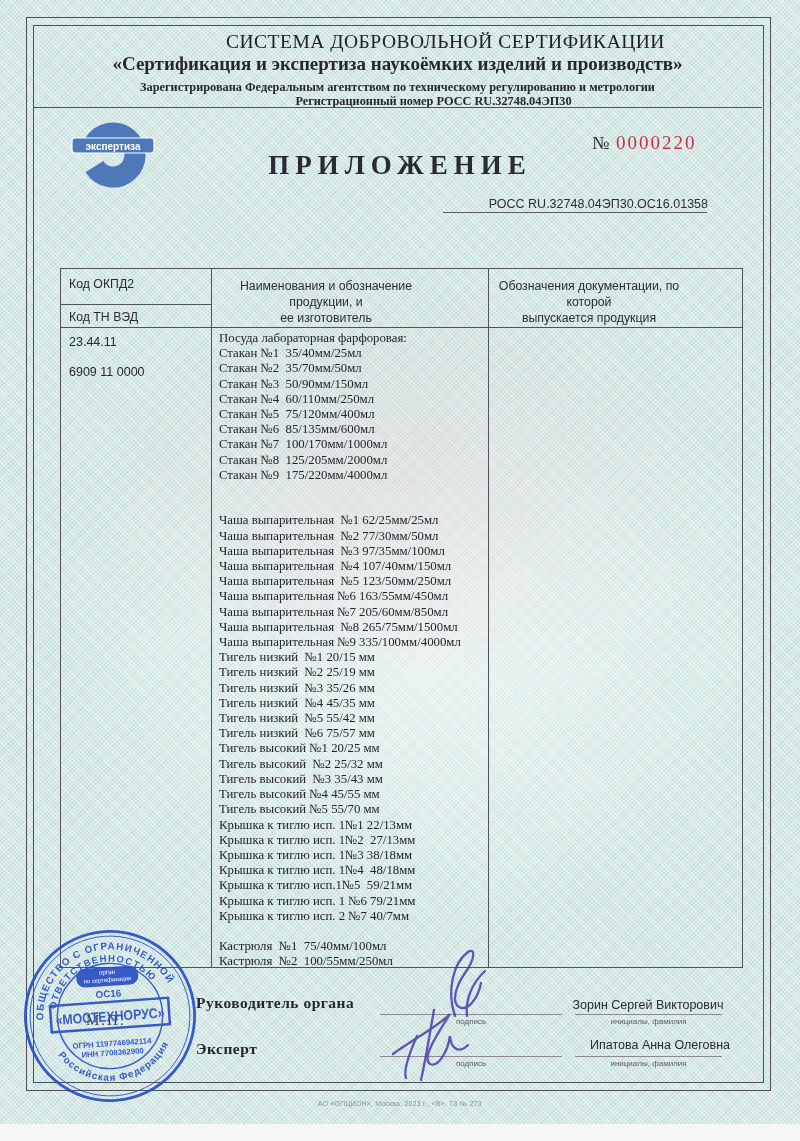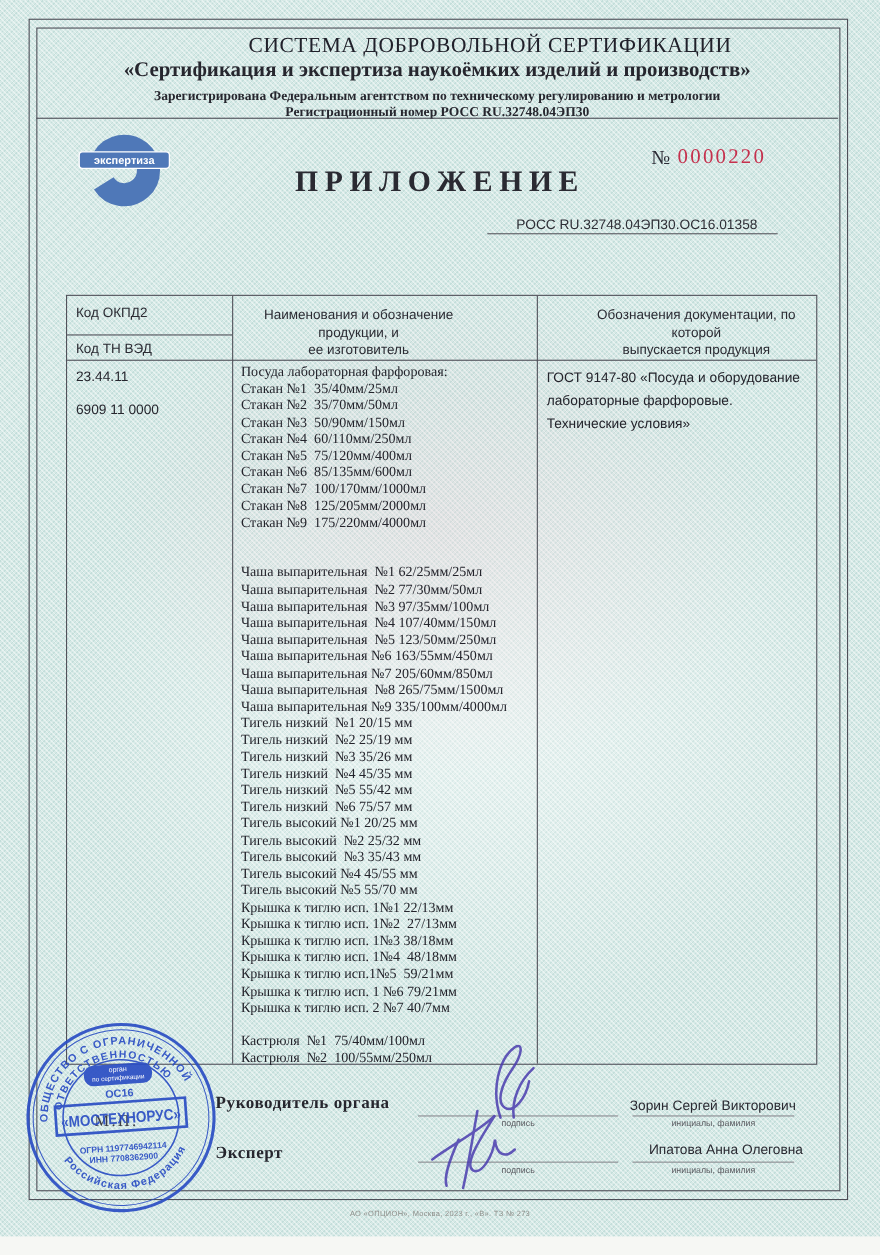--- a/index.html
+++ b/index.html
@@ -18,38 +18,38 @@
   .sans{font-family:"Liberation Sans","DejaVu Sans",sans-serif;}
   .center{text-align:center;}
   .pre{white-space:pre-wrap;}
   .bottom-strip{left:0;right:0;bottom:0;height:17px;background:#f6f7f4;}
   .outer-frame{left:26px;top:17px;width:743px;height:1072px;border:1.6px solid #4e4e58;}
   .inner-frame{left:33px;top:25px;width:729px;height:1056px;border:1px solid #4e4e58;}
   .hdr{left:33px;width:729px;}
   .hdr-line1{top:31px;font-size:19.5px;letter-spacing:.5px;color:#20202a;padding-left:48px;}
   .hdr-line2{top:53px;font-size:19px;font-weight:bold;}
   .hdr-line3{top:80px;font-size:12.3px;font-weight:bold;}
-  .hdr-line4{top:94px;font-size:12.3px;font-weight:bold;}
+  .hdr-line4{top:94px;font-size:12.3px;font-weight:bold;padding-left:36px;}
   .hdr-divider{left:33px;top:107px;width:729px;height:1px;background:#4e4e58;}
   .doc-number-prefix{left:592px;top:133px;font-size:18px;color:#2c2c36;}
   .doc-number-value{left:616px;top:132px;font-size:19px;letter-spacing:2px;font-family:Liberation Serif, serif;}
   .title{left:60px;width:680px;top:150px;font-size:27px;font-weight:bold;letter-spacing:6px;color:#2a2a32;}
   .subtitle-label{left:185px;top:193px;font-size:17.5px;font-weight:bold;}
-  .subtitle-value{left:450px;width:258px;top:197px;font-size:12.5px;color:#2e2e36;}
+  .subtitle-value{left:450px;width:258px;top:197px;font-size:12.5px;color:#2e2e36;text-align:right;}
   .subtitle-line{left:443px;top:212px;width:264px;height:1px;background:#5a5a62;}
 
   .doc-table{left:60px;top:268px;width:681px;height:698px;border:1.2px solid #51515a;}
   .v-line{top:0;bottom:0;width:1px;background:#51515a;}
   .v1{left:150px;} .v2{left:427px;}
   .h-header{left:0;right:0;top:58px;height:1px;background:#51515a;}
   .h-sub{left:0;top:35px;width:150px;height:1px;background:#51515a;}
   .th{font-size:12.3px;color:#2b2b33;}
   .c1h1{left:8px;top:8px;} .c1h2{left:8px;top:41px;text-align:right;}
   .c2h{left:151px;width:228px;top:9px;white-space:pre-line;line-height:16px;}
-  .c3h{left:428px;width:200px;top:9px;white-space:pre-line;line-height:16px;margin-left:44px;}
+  .c3h{left:428px;width:200px;top:9px;white-space:pre-line;line-height:16px;}
   .code1{left:8px;top:66px;font-size:12.5px;}
   .code2{left:8px;top:96px;font-size:12.5px;}
   .products{left:158px;top:62px;width:265px;font-size:12.8px;line-height:15.2px;color:#23232b;}
   .docs{left:436px;top:64px;width:244px;font-size:12.5px;line-height:21px;white-space:pre-line;color:#23232b;}
 
   .role1{left:196px;top:994px;font-size:15.5px;font-weight:bold;letter-spacing:.5px;}
   .role2{left:196px;top:1040px;font-size:15.5px;font-weight:bold;letter-spacing:.5px;}
   .sig-line{height:1px;background:#8a8a90;}
   .sl1{left:380px;top:1014px;width:182px;} .sl2{left:380px;top:1056px;width:182px;}
   .nl1{left:575px;top:1014px;width:147px;} .nl2{left:575px;top:1056px;width:147px;}
@@ -143,23 +143,20 @@
 Крышка к тиглю исп. 1№1 22/13мм
 Крышка к тиглю исп. 1№2  27/13мм
 Крышка к тиглю исп. 1№3 38/18мм
 Крышка к тиглю исп. 1№4  48/18мм
 Крышка к тиглю исп.1№5  59/21мм
 Крышка к тиглю исп. 1 №6 79/21мм
 Крышка к тиглю исп. 2 №7 40/7мм
 
 Кастрюля  №1  75/40мм/100мл
 Кастрюля  №2  100/55мм/250мл</div>
-    <div class="abs docs sans">ГОСТ 9147-80 «Посуда и оборудование
-лабораторные фарфоровые.
-Технические условия»</div>
   </div>
 
   <div class="abs role1">Руководитель органа</div>
   <div class="abs role2">Эксперт</div>
   <div class="abs sig-line sl1"></div>
   <div class="abs sig-line sl2"></div>
   <div class="abs sig-line nl1"></div>
   <div class="abs sig-line nl2"></div>
   <div class="abs under-label sans center pl1">подпись</div>
   <div class="abs under-label sans center pl2">подпись</div>

